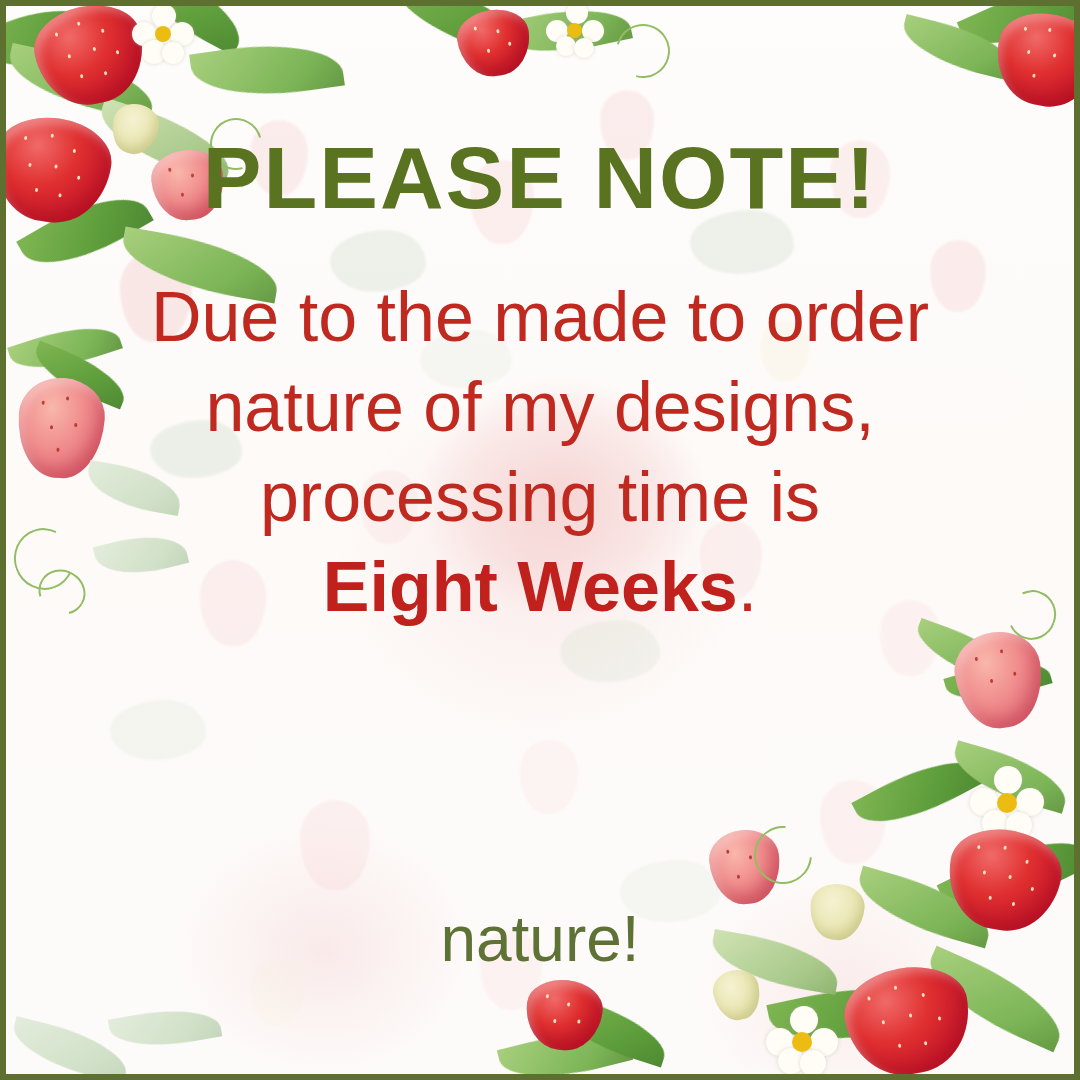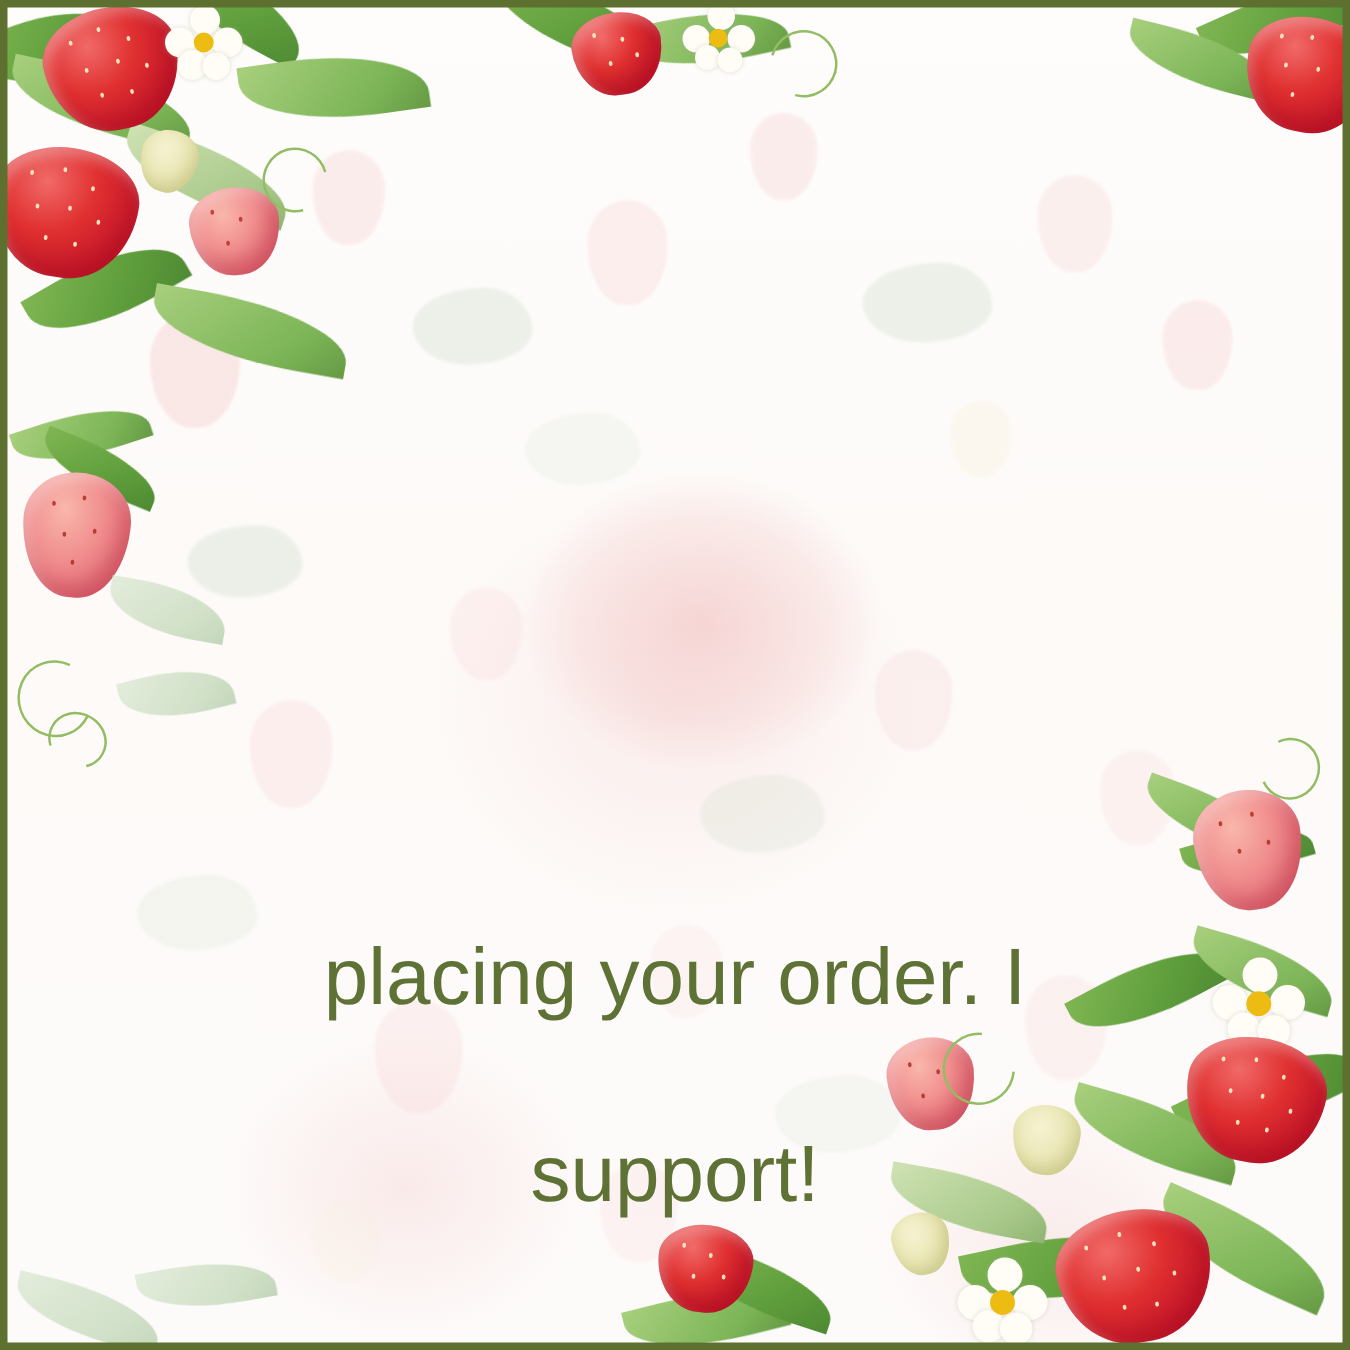--- a/index.html
+++ b/index.html
@@ -358,26 +358,33 @@
       <span class="seed" style="left:22px; top:18px;"></span>
         <span class="seed" style="left:46px; top:14px;"></span>
       <span class="seed" style="left:30px; top:40px;"></span>
         <span class="seed" style="left:56px; top:38px;"></span>
       <span class="seed" style="left:40px; top:62px;"></span>
     </div>
   </div>
 
   <div class="content">
 
-
+    <div class="title">PLEASE NOTE!</div>
+
+    <div class="para-red">
+      <span>Due to the made to order</span><br>
+      <span>nature of my designs,</span><br>
+      <span>processing time is</span><br>
+      <span class="bold">Eight Weeks</span><span class="dot">.</span>
+    </div>
 
     <div class="para-green">
       <br>
-      <span>placing your order. I</span><br>
       <br>
-      <span>support!</span>
+      <br>
+      <span>nature!</span>
     </div>
 
   </div>
 
   <div class="frame"></div>
 
 </div>
 
 </body></html>

